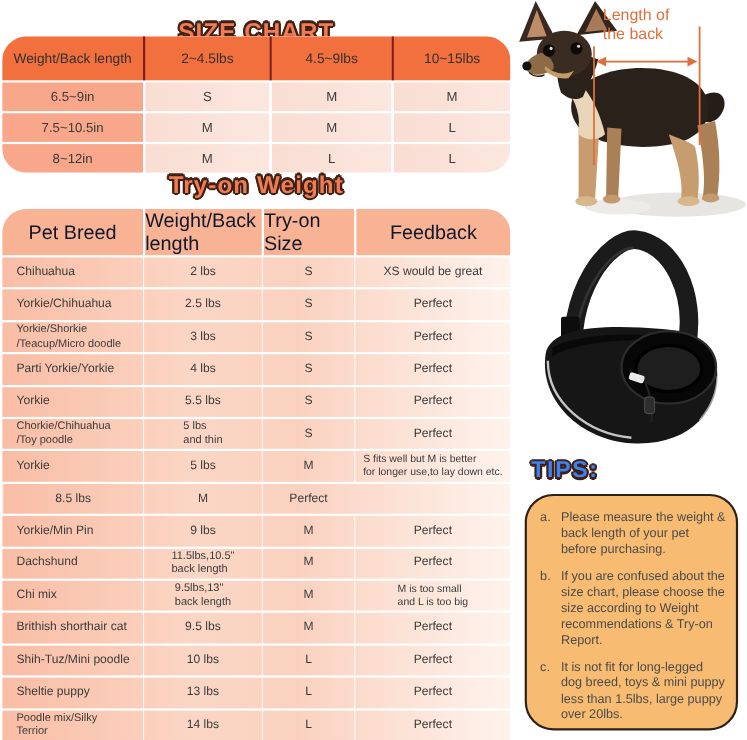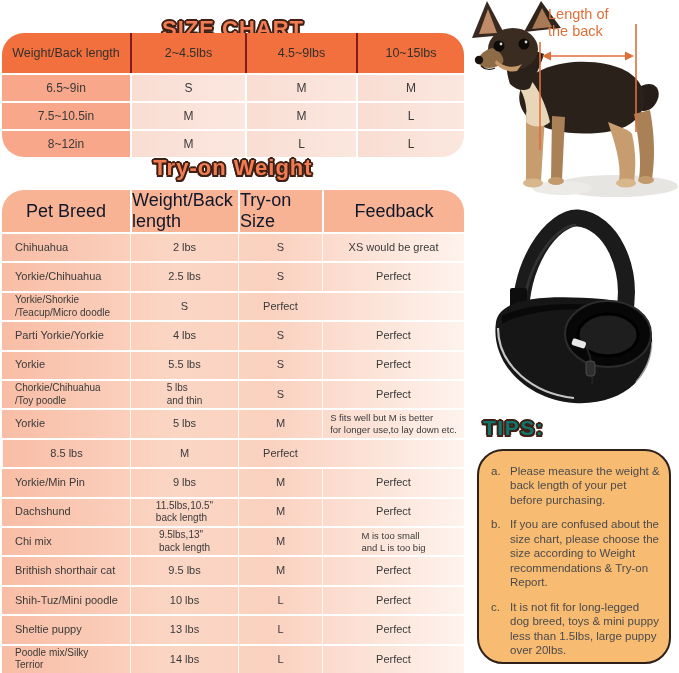--- a/index.html
+++ b/index.html
@@ -8,21 +8,21 @@
 
   
   .big-title{position:absolute;text-align:center;font-weight:700;font-size:22px;letter-spacing:1px;
     color:var(--title-fill);
     text-shadow:-2px 0 var(--title-outline),2px 0 var(--title-outline),0 -2px var(--title-outline),
       0 2px var(--title-outline),-1.5px -1.5px var(--title-outline),1.5px -1.5px var(--title-outline),
       -1.5px 1.5px var(--title-outline),1.5px 1.5px var(--title-outline);}
   .size-title{top:0;left:2px;width:462px;margin-top:16px;}
   .tryon-title{top:155px;left:2px;width:462px;}
   .tips-title{position:absolute;left:483px;top:416px;font-size:21px;letter-spacing:1.5px;
-    color:#0f766e;}
+    color:#3b82f6;}
 
   
   .size-table{position:absolute;left:2px;top:33px;width:462px;height:124px;
     display:flex;flex-direction:column;gap:2px;background:#fff;
     border-radius:22px;overflow:hidden;}
   .sc-head{display:grid;grid-template-columns:128px 115px 111px 1fr;height:40px;}
   .sc-hcell{background:var(--header-orange);display:flex;align-items:center;justify-content:center;
     font-size:12.5px;color:#33302d;border-left:2px solid #7f1d1d;}
   .sc-hcell:first-child{border-left:none;}
   .sc-row{display:grid;grid-template-columns:128px 115px 111px 1fr;flex:1;}
@@ -110,20 +110,21 @@
       </div>
       <div class="tr-row">
         <div class="tr-cell col0">Yorkie/Chihuahua</div>
         <div class="tr-cell col1">2.5 lbs</div>
         <div class="tr-cell col2">S</div>
         <div class="tr-cell col3">Perfect</div>
       </div>
       <div class="tr-row">
         <div class="tr-cell col0 small">Yorkie/Shorkie
 /Teacup/Micro doodle</div>
+        <div class="tr-cell col1">3 lbs</div>
         <div class="tr-cell col2">S</div>
         <div class="tr-cell col3">Perfect</div>
       </div>
       <div class="tr-row">
         <div class="tr-cell col0">Parti Yorkie/Yorkie</div>
         <div class="tr-cell col1">4 lbs</div>
         <div class="tr-cell col2">S</div>
         <div class="tr-cell col3">Perfect</div>
       </div>
       <div class="tr-row">

